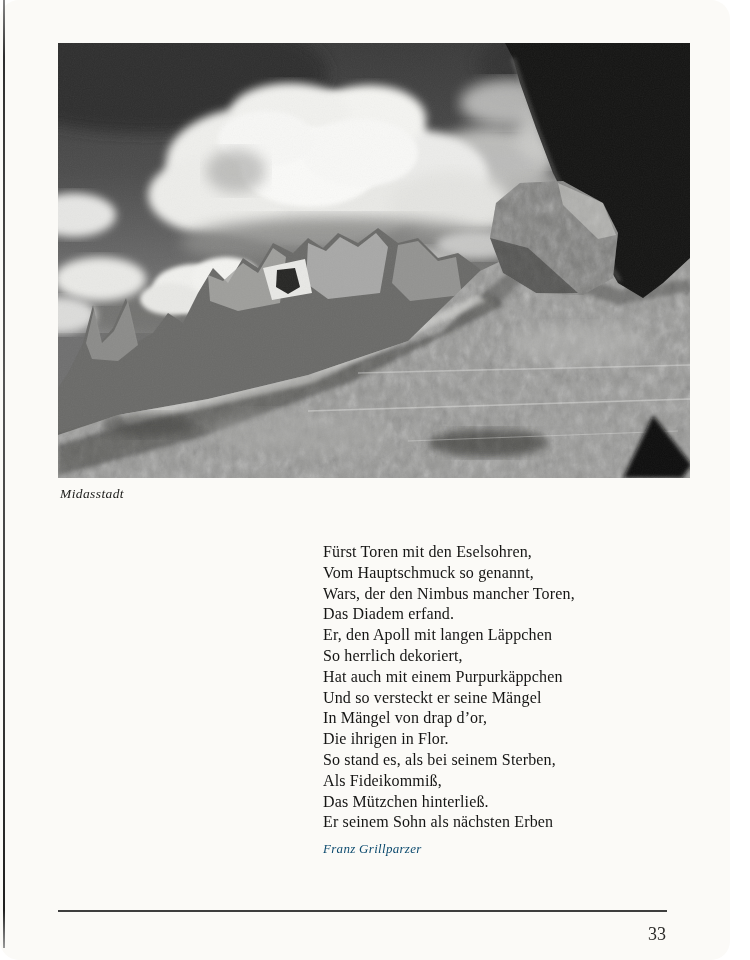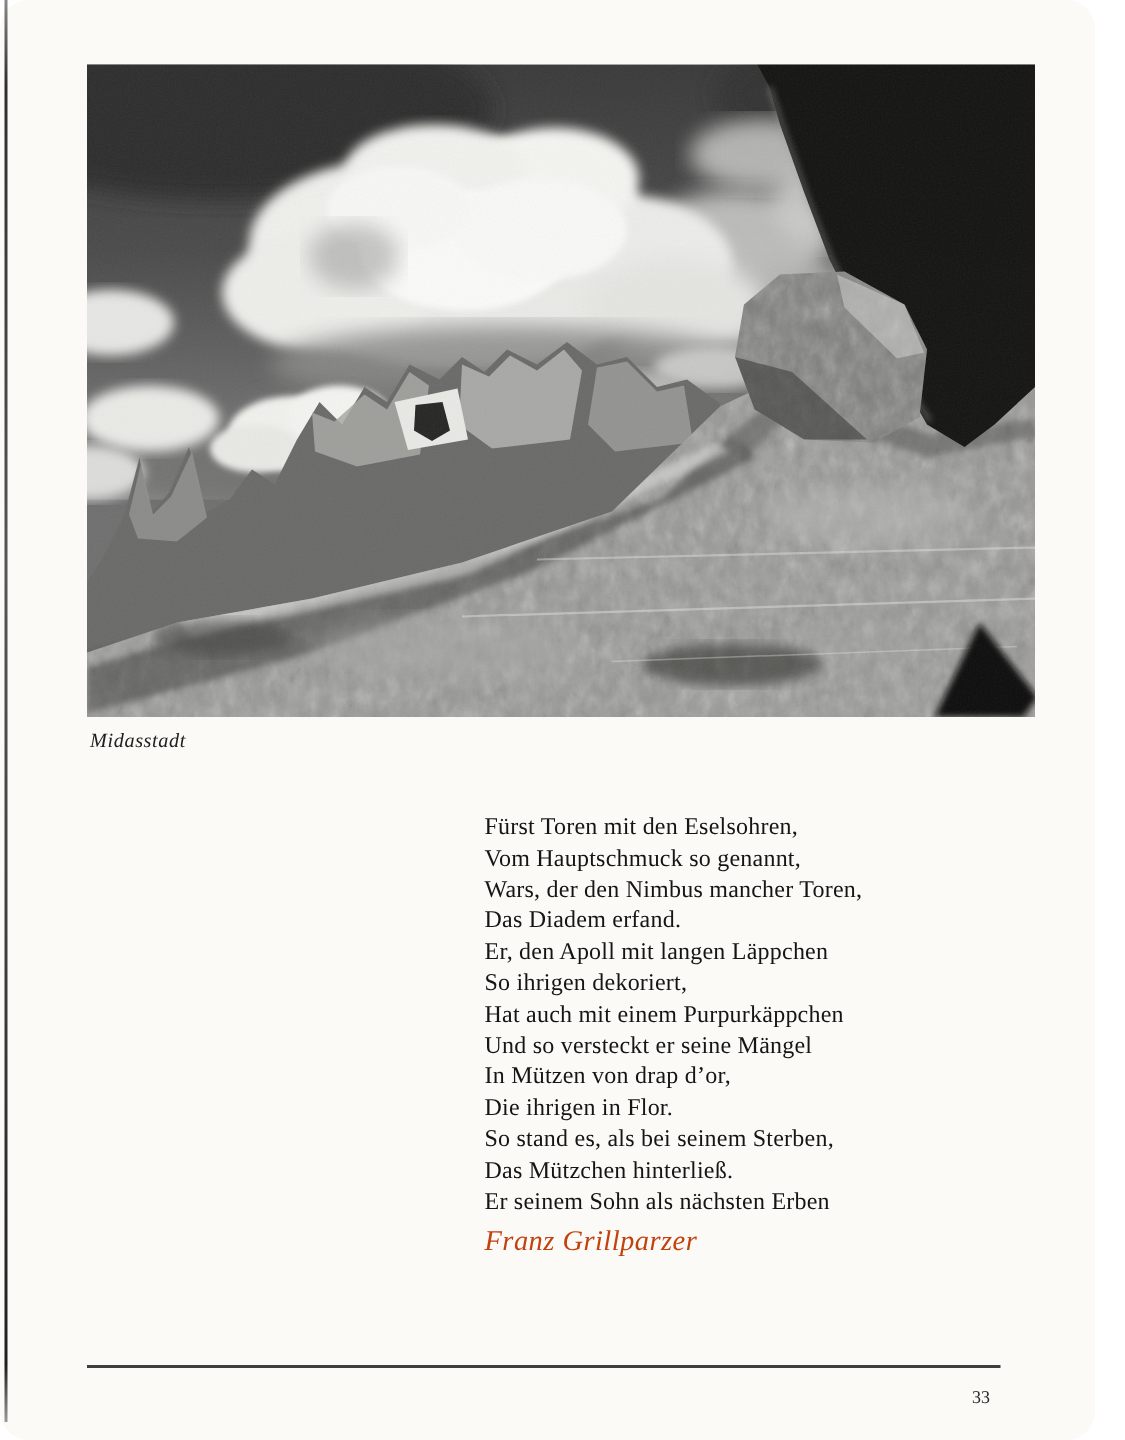--- a/index.html
+++ b/index.html
@@ -23,29 +23,29 @@
   .caption{
     position:absolute;left:60px;top:486px;
     font-style:italic;font-size:13.5px;letter-spacing:.4px;color:#20201e;
   }
   .poem{
     position:absolute;left:323px;top:542px;width:330px;
     font-size:16px;line-height:20.8px;letter-spacing:.15px;color:#151514;
   }
   .poem-line{white-space:nowrap;}
   .attribution{
-    margin-top:6px;font-style:italic;font-size:19px;letter-spacing:.3px;color:#c2410c;
+    margin-top:6px;font-style:italic;font-size:13px;letter-spacing:.3px;color:#0c4a6e;
   }
   .footer-rule{
     position:absolute;left:58px;top:910px;width:609px;height:2px;
     background:var(--rule,#3e3e3e);
   }
   .page-number{
     position:absolute;left:648px;top:924px;width:24px;text-align:left;
-    font-size:12px;color:#2a2a28;
+    font-size:18px;color:#2a2a28;
   }
 </style>
 </head>
 <body>
 
 <div class="page">
 
   <div class="binding-line"></div>
 
   <figure class="photo" aria-label="Black-and-white photograph of jagged Dolomite rock towers under towering cumulus clouds, with a sunlit mottled scree slope in the foreground and a dark cliff mass in the upper right corner">
@@ -171,26 +171,27 @@
 
   <div class="caption">Midasstadt</div>
 
   <div class="poem">
     <div>
         <div class="poem-line">Fürst Toren mit den Eselsohren,</div>
         <div class="poem-line">Vom Hauptschmuck so genannt,</div>
         <div class="poem-line">Wars, der den Nimbus mancher Toren,</div>
         <div class="poem-line">Das Diadem erfand.</div>
         <div class="poem-line">Er, den Apoll mit langen Läppchen</div>
-        <div class="poem-line">So ihrigen dekoriert,</div>
+        <div class="poem-line">So herrlich dekoriert,</div>
         <div class="poem-line">Hat auch mit einem Purpurkäppchen</div>
         <div class="poem-line">Und so versteckt er seine Mängel</div>
-        <div class="poem-line">In Mützen von drap d’or,</div>
+        <div class="poem-line">In Mängel von drap d’or,</div>
         <div class="poem-line">Die ihrigen in Flor.</div>
         <div class="poem-line">So stand es, als bei seinem Sterben,</div>
+        <div class="poem-line">Als Fideikommiß,</div>
         <div class="poem-line">Das Mützchen hinterließ.</div>
         <div class="poem-line">Er seinem Sohn als nächsten Erben</div>
       </div>
     <div class="attribution">Franz Grillparzer</div>
   </div>
 
   <div class="footer-rule"></div>
   <div class="page-number">33</div>
 
 </div>

